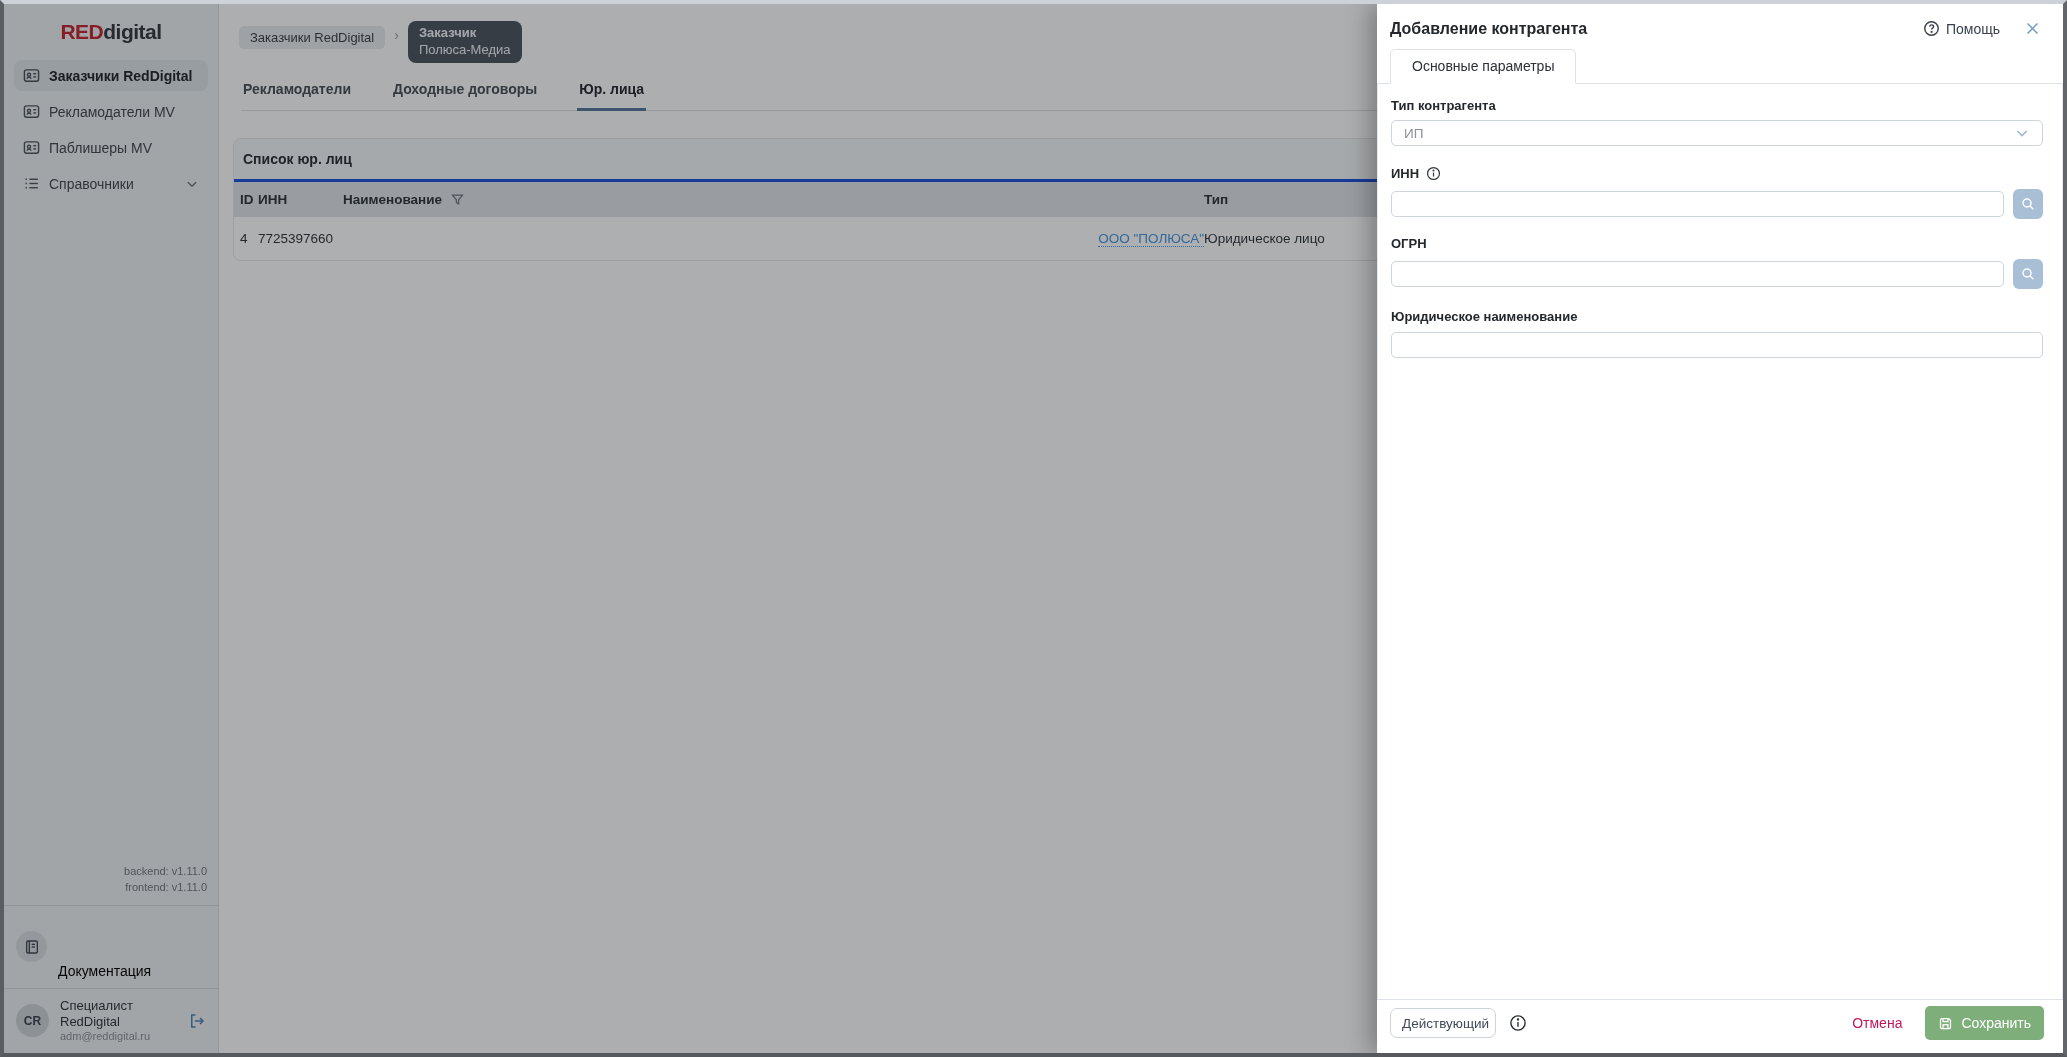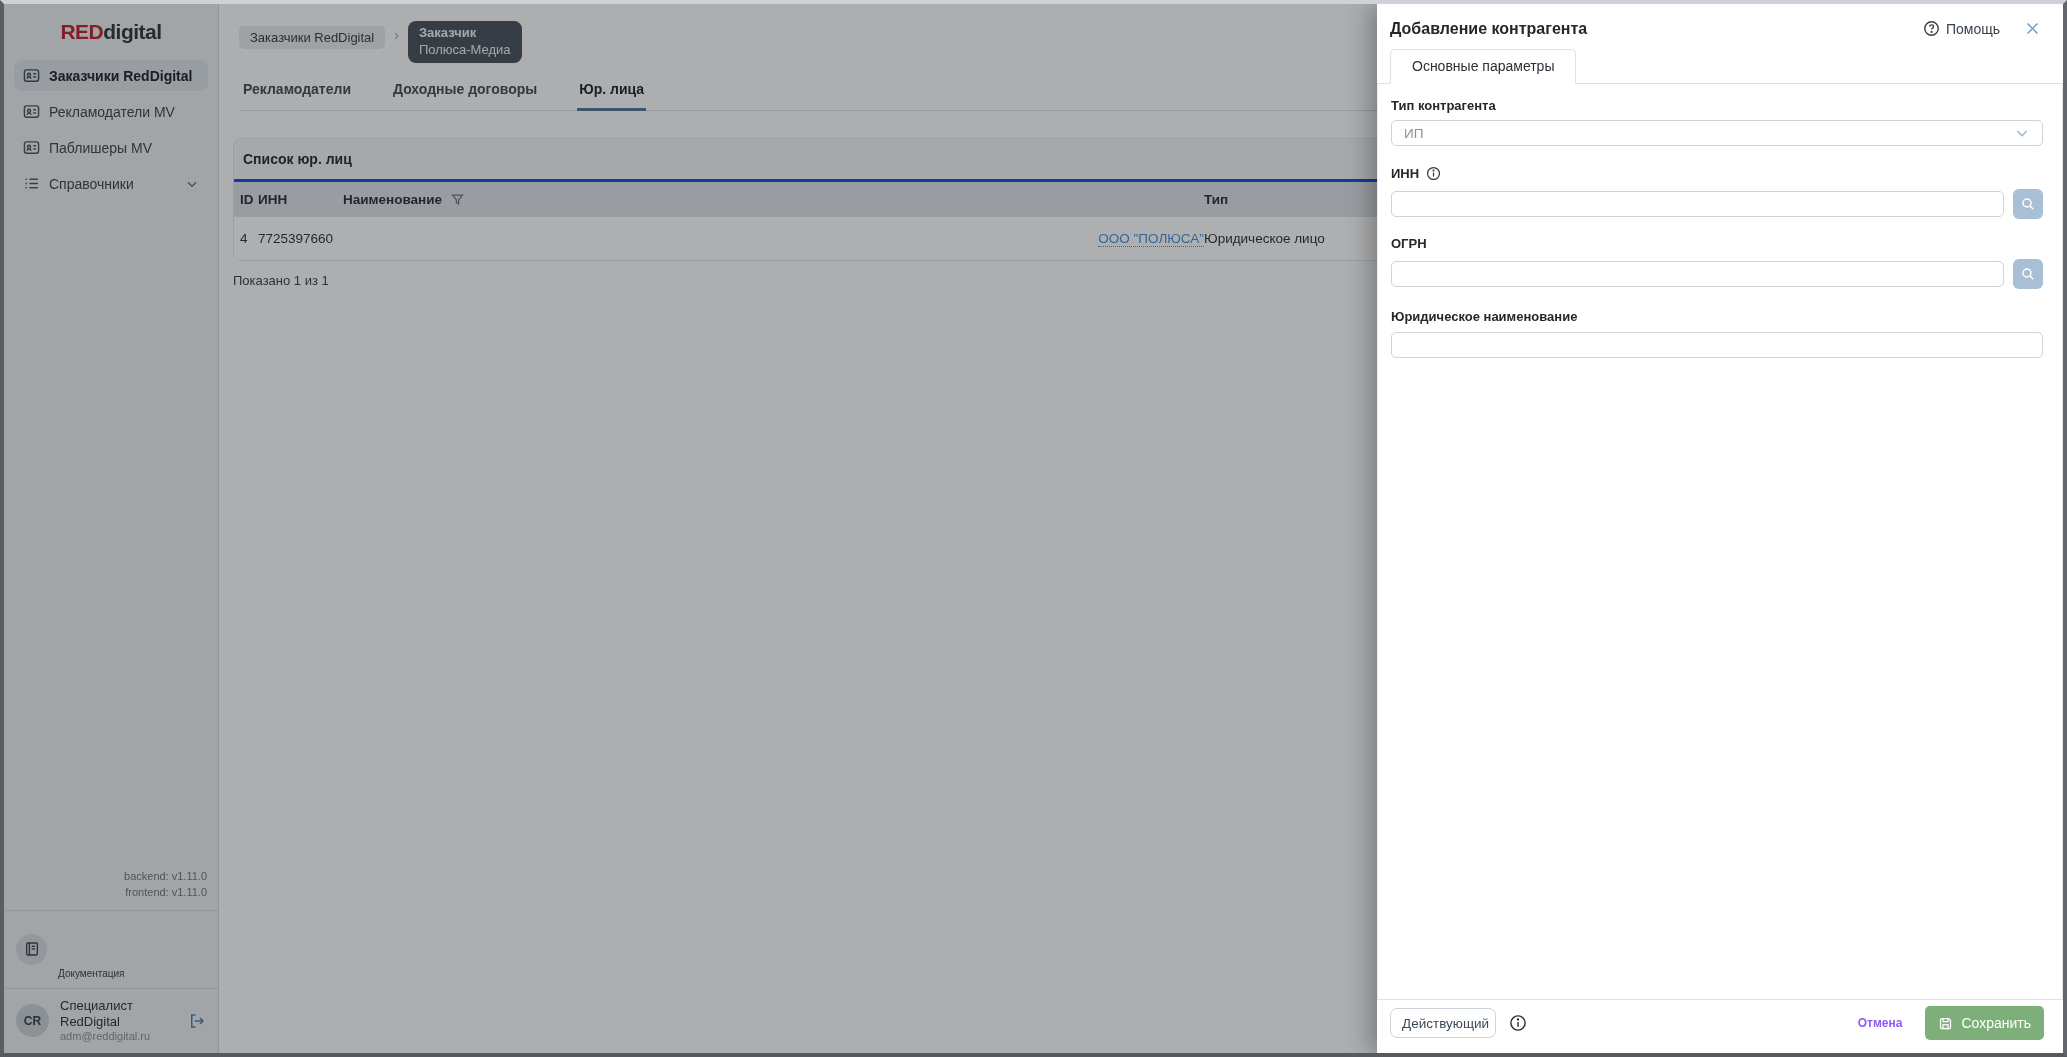--- a/index.html
+++ b/index.html
@@ -21,21 +21,21 @@
   .nav-item { display:flex; align-items:center; gap:9px; height:31px; padding:0 9px;
               border-radius:8px; font-size:14px; color:#3f464e; margin-bottom:5px; cursor:pointer; }
   .nav-item svg { flex:0 0 auto; }
   .nav-item.active { background:#dce1e6; font-weight:bold; color:#21262c; }
   .nav-chevron { margin-left:auto; }
   .side-spacer { flex:1; }
   .versions { text-align:right; padding:0 11px 9px; font-size:11px; color:#6e767e; line-height:1.45; }
   .side-sec { border-top:1px solid #d2d7db; display:flex; align-items:center; gap:11px; padding:9px 12px; }
   .icon-circle { width:31px; height:31px; border-radius:50%; background:#d5dadf;
                  display:flex; align-items:center; justify-content:center; }
-  .side-sec-label { font-size:10px; color:#404040;margin-top:48px; }
+  .side-sec-label { font-size:14px; color:#000000;margin-top:48px; }
   .avatar { width:33px; height:33px; border-radius:50%; background:#c9cfd5; color:#3a424b;
             font-size:12px; font-weight:bold; display:flex; align-items:center; justify-content:center; }
   .user-block { flex:1; line-height:1.25; }
   .user-name { font-size:13px; color:#2e343a; }
   .user-email { font-size:11px; color:#868e96; }
   .logout-btn { cursor:pointer; display:flex; align-items:center; }
 
   
   .main { flex:1; position:relative; background:#fafbfc; overflow:hidden; }
   .breadcrumbs { display:flex; align-items:flex-start; gap:9px; padding:17px 0 0 20px; }
@@ -90,21 +90,21 @@
   .text-input.short { flex:1; }
   .search-btn { width:30px; height:30px; min-width:30px; background:#a9bfd6; border:none; border-radius:6px;
                 display:flex; align-items:center; justify-content:center; cursor:pointer; }
   .mt20 { margin-top:20px; } .mt17 { margin-top:17px; }
   .drawer-footer { border-top:1px solid #dee2e6; height:54px; display:flex; align-items:center;
                    padding:0 19px 7px 13px; gap:13px; }
   .status-select { width:106px; height:30px; border:1px solid #ced4da; border-radius:7px; background:#fff;
                    display:flex; align-items:center; justify-content:space-between; padding:0 9px 0 11px;
                    font-size:13.5px; color:#3e4a5a; cursor:pointer; }
   .footer-spacer { flex:1; }
-  .cancel-link { font-size:12px; color:#8b5cf6; cursor:pointer; margin-right:10px;font-weight:bold; }
+  .cancel-link { font-size:14px; color:#be185d; cursor:pointer; margin-right:10px; }
   .save-btn { height:34px; background:#7eae7a; border:none; border-radius:5px; color:#fff;
               font-size:14px; font-family:"Liberation Sans",sans-serif; padding:0 13px; display:flex;
               align-items:center; gap:8px; cursor:pointer; }
 </style>
 </head>
 <body>
 
 <div class="frame">
   <div class="app">
 
@@ -228,21 +228,20 @@
           <tbody>
             <tr>
               <td class="col-id">4</td>
               <td class="col-inn">7725397660</td>
               <td class="col-name"><a class="link">ООО "ПОЛЮСА"</a></td>
               <td>Юридическое лицо</td>
             </tr>
           </tbody>
         </table>
       </div>
-      <div class="table-note">Показано 1 из 1</div>
     </div>
   </div>
 
   <div class="backdrop"></div>
 
   <div class="drawer">
     <div class="drawer-header">
       <div class="drawer-title">Добавление контрагента</div>
       <div class="help">
         <svg width="17" height="17" viewBox="0 0 24 24" fill="none" stroke="#39424c" stroke-width="2">

